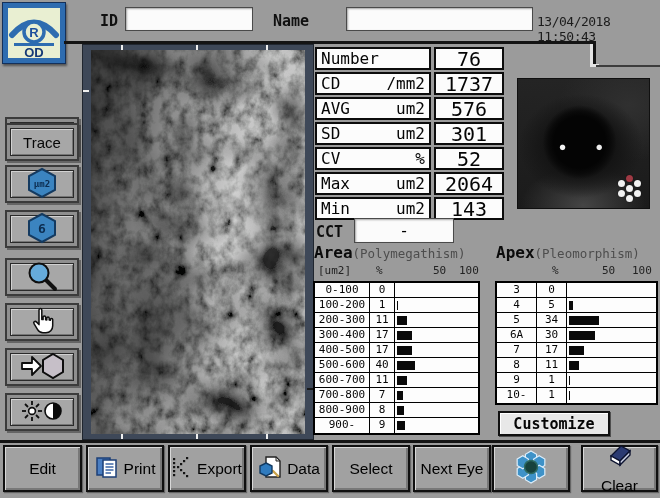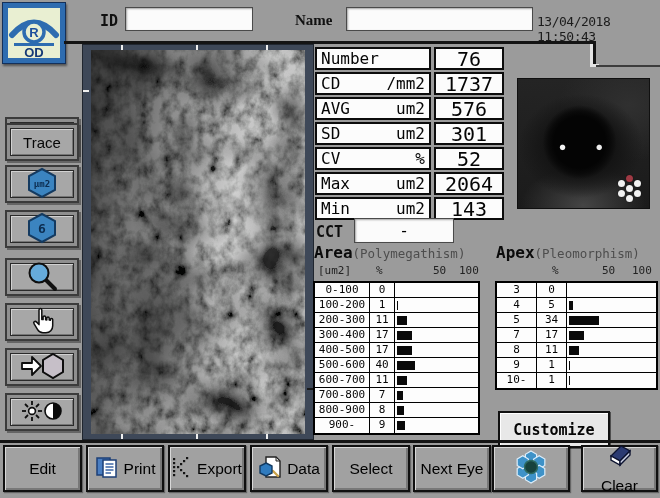--- a/index.html
+++ b/index.html
@@ -81,21 +81,21 @@
   .histo { background:#fdfdfd; border:2px solid #000; }
   .h-row { display:flex; height:15px; border-bottom:1px solid #000; font-size:11px; color:#050505; }
   .h-row:last-child { border-bottom:none; }
   .h-range { width:55px; border-right:1px solid #000; text-align:center; line-height:14px; }
   .h-sides { width:40px; border-right:1px solid #000; text-align:center; line-height:14px; }
   .h-pct  { width:25px; border-right:1px solid #000; text-align:center; line-height:14px; }
   .h-pct.w30 { width:30px; }
   .h-barcell { flex:1; display:flex; align-items:center; padding-left:2px; }
   .h-bar { height:9px; background:#0a0a0a; }
 
-  #customize-btn { left:498px; top:411px; width:112px; height:37px; background:#e8e8e8; border:2px solid #101010;
+  #customize-btn { left:498px; top:411px; width:112px; height:25px; background:#e8e8e8; border:2px solid #101010;
       box-shadow:inset 1px 1px 0 #fff, 1px 1px 0 #4e4e4e;
       display:flex; align-items:center; justify-content:center;
       font-family:"DejaVu Sans Mono",monospace; font-size:15px; font-weight:bold; color:#050505; }
 
   
   .tb-btn { top:445px; height:47px; background:#a1a1a1; border:2px solid #101010;
       box-shadow:inset 1px 1px 0 #d8d8d8, inset -2px -2px 0 #787878, 1px 1px 1px rgba(0,0,0,.35);
       display:flex; align-items:center; justify-content:center; gap:5px;
       font-family:"Liberation Sans",sans-serif; font-size:15.5px; color:#000; }
 </style>
@@ -111,21 +111,21 @@
         <circle cx="26" cy="24" r="10" fill="#e9efd2" stroke="#2e6cb0" stroke-width="3.5"></circle>
         <text x="26" y="29" text-anchor="middle" font-family="Liberation Sans, sans-serif" font-size="13" font-weight="bold" fill="#1d4f9c">R</text>
         <rect x="6" y="35" width="40" height="3" fill="#2e6cb0"></rect>
         <text x="26" y="49" text-anchor="middle" font-family="Liberation Sans, sans-serif" font-size="13" font-weight="bold" fill="#163a76">OD</text>
       </svg>
     </div>
   </div>
 
   <div class="abs bar-label" style="left:100px; top:12px;">ID</div>
   <input class="abs field" style="left: 125px; top: 7px; width: 128px; height: 24px;" value="">
-  <div class="abs bar-label" style="left:295px; top:12px;font-family:Liberation Serif, serif;">Name</div>
+  <div class="abs bar-label" style="left:273px; top:12px;">Name</div>
   <input class="abs field" style="left: 346px; top: 7px; width: 187px; height: 24px;" value="">
   <div id="datetime" class="abs" style="left:537px; top:14px;">13/04/2018 11:50:43</div>
 
   <div class="abs hline" style="left:64px; top:41px; width:531px; height:3px;"></div>
   <div class="abs hline" style="left:593px; top:41px; width:3px; height:26px;"></div>
   <div class="abs white-edge" style="left:590px; top:44px; width:3px; height:23px;"></div>
   <div class="abs white-edge" style="left:590px; top:64px; width:9px; height:3px;"></div>
   <div class="abs hl-soft" style="left:596px; top:65px; width:64px; height:2px;"></div>
 
   <div class="abs side-btn" style="top:78px;margin-top:39px;">
@@ -419,20 +419,27 @@
         </div>
       </div>
     <div class="h-row">
         <div class="h-sides">5</div>
         <div class="h-pct w30">34</div>
         <div class="h-barcell">
           <div class="h-bar" style="width: 29.92px;"></div>
         </div>
       </div>
     <div class="h-row">
+        <div class="h-sides">6A</div>
+        <div class="h-pct w30">30</div>
+        <div class="h-barcell">
+          <div class="h-bar" style="width: 26.4px;"></div>
+        </div>
+      </div>
+    <div class="h-row">
         <div class="h-sides">7</div>
         <div class="h-pct w30">17</div>
         <div class="h-barcell">
           <div class="h-bar" style="width: 14.96px;"></div>
         </div>
       </div>
     <div class="h-row">
         <div class="h-sides">8</div>
         <div class="h-pct w30">11</div>
         <div class="h-barcell">

